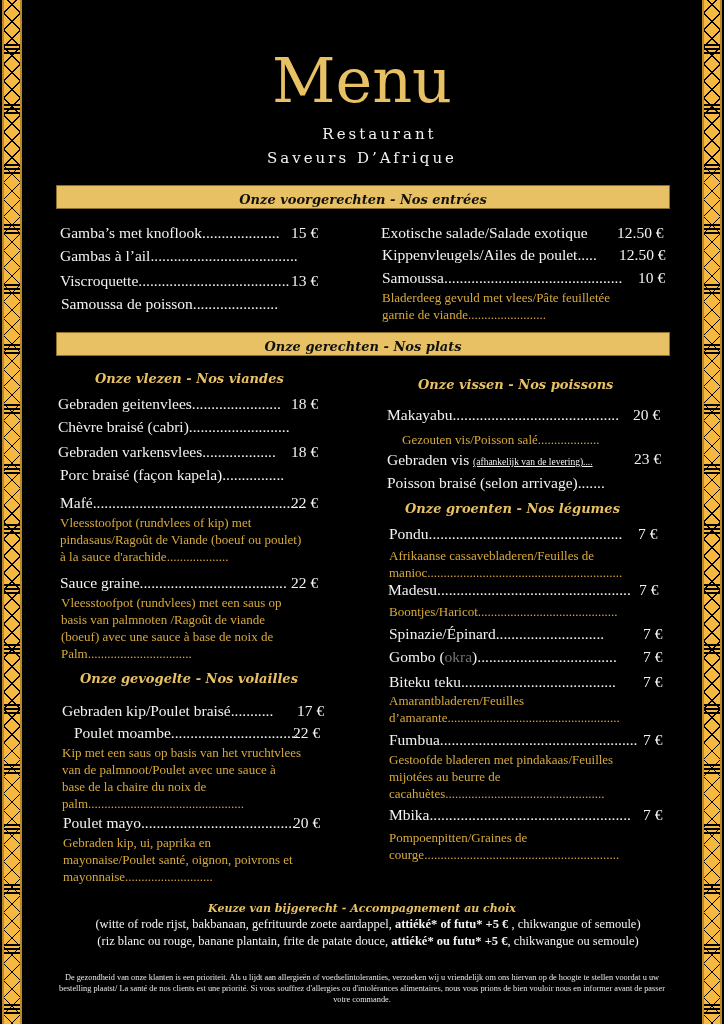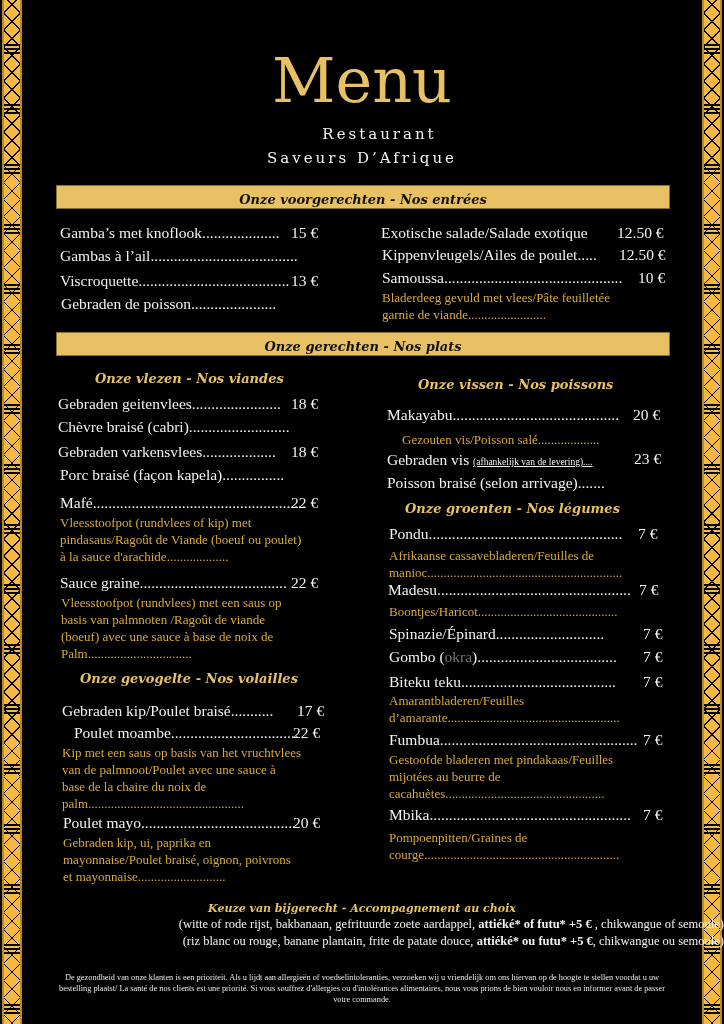--- a/index.html
+++ b/index.html
@@ -23,41 +23,41 @@
   .banner { position:absolute; left:56px; width:614px; height:24px; background:#e8c164;
     border:1px solid #8d6f2a; color:#111; font-style:italic; font-weight:bold; font-size:13px;
     text-align:center; line-height:27px; font-family:"DejaVu Serif", serif; }
   .item { position:absolute; font-size:14px; color:#f2f2f2; white-space:nowrap; font-family:"Liberation Serif", serif; font-size:15.5px; }
   .price { position:absolute; font-size:15.5px; color:#f2f2f2; white-space:nowrap; font-family:"Liberation Serif", serif; }
   .desc { position:absolute; font-size:13px; color:#d8a93c; line-height:17px; font-family:"Liberation Serif", serif; }
   .subhead { position:absolute; font-style:italic; font-weight:bold; font-size:13px; color:#e8c164; font-family:"DejaVu Serif", serif; white-space:nowrap; }
   .small { font-size:9.5px;text-decoration:underline; }
   .gold { color:#737373; }
   .sides-title { position:absolute; top:902px; left:0; width:724px; text-align:center; font-style:italic; font-weight:bold; font-size:11px; color:#e8c164; font-family:"DejaVu Serif", serif; }
-  .sides-line { position:absolute; left:0; width:724px; text-align:right; font-size:12.5px; color:#f2f2f2; font-family:"Liberation Serif", serif;padding-left:12px; }
+  .sides-line { position:absolute; left:0; width:724px; text-align:center; font-size:12.5px; color:#f2f2f2; font-family:"Liberation Serif", serif;padding-left:12px; }
   .disclaimer { position:absolute; top:972px; left:58px; width:608px; text-align:center; font-size:8.3px; line-height:11px; color:#e6e6e6; font-family:"Liberation Serif", serif; }
 </style>
 </head>
 <body>
 
 <div class="border-strip border-left"></div>
 <div class="border-strip border-right"></div>
 
 <div class="title">Menu</div>
 <div class="sub1">Restaurant</div>
 <div class="sub2">Saveurs D’Afrique</div>
 
 <div class="banner" style="top:185px;">Onze voorgerechten  - Nos entrées</div>
 
 <div class="item" style="top:224px;left:60px;">Gamba’s met knoflook....................</div>
 <div class="price" style="top:224px;left:291px;">15 €</div>
 <div class="item" style="top:247px;left:60px;">Gambas à l’ail......................................</div>
 <div class="item" style="top:272px;left:60px;">Viscroquette.......................................</div>
 <div class="price" style="top:272px;left:291px;">13 €</div>
-<div class="item" style="top:295px;left:61px;">Gebraden de poisson......................</div>
+<div class="item" style="top:295px;left:61px;">Samoussa de poisson......................</div>
 
 <div class="item" style="top:224px;left:381px;">Exotische salade/Salade exotique</div>
 <div class="price" style="top:224px;left:617px;">12.50 €</div>
 <div class="item" style="top:246px;left:382px;">Kippenvleugels/Ailes de poulet.....</div>
 <div class="price" style="top:246px;left:619px;">12.50 €</div>
 <div class="item" style="top:269px;left:382px;">Samoussa..............................................</div>
 <div class="price" style="top:269px;left:638px;">10 €</div>
 <div class="desc" style="top:289px;left:382px;width:245px;">Bladerdeeg gevuld met vlees/Pâte feuilletée garnie de viande........................</div>
 
 <div class="banner" style="top:332px;">Onze gerechten - Nos plats</div>
@@ -77,21 +77,21 @@
 <div class="desc" style="top:594px;left:61px;width:240px;">Vleesstoofpot (rundvlees) met een saus op basis van palmnoten /Ragoût de viande (boeuf) avec une sauce à base de noix de Palm................................</div>
 
 <div class="subhead" style="top:671px;left:80px;">Onze gevogelte - Nos volailles</div>
 <div class="item" style="top:702px;left:62px;">Gebraden kip/Poulet braisé...........</div>
 <div class="price" style="top:702px;left:297px;">17 €</div>
 <div class="item" style="top:724px;left:62px;margin-left:12px;">Poulet moambe.................................</div>
 <div class="price" style="top:724px;left:293px;">22 €</div>
 <div class="desc" style="top:744px;left:62px;width:240px;">Kip met een saus op basis van het vruchtvlees van de palmnoot/Poulet avec une sauce à base de la chaire du noix de palm................................................</div>
 <div class="item" style="top:814px;left:63px;">Poulet mayo........................................</div>
 <div class="price" style="top:814px;left:293px;">20 €</div>
-<div class="desc" style="top:834px;left:63px;width:230px;">Gebraden kip, ui, paprika en mayonnaise/Poulet braisé, oignon, poivrons et mayonnaise...........................</div>
+<div class="desc" style="top:834px;left:63px;width:230px;">Gebraden kip, ui, paprika en mayonaise/Poulet santé, oignon, poivrons et mayonnaise...........................</div>
 
 <div class="subhead" style="top:377px;left:418px;">Onze vissen - Nos poissons</div>
 <div class="item" style="top:406px;left:387px;">Makayabu...........................................</div>
 <div class="price" style="top:406px;left:633px;">20 €</div>
 <div class="desc" style="top:431px;left:402px;width:240px;">Gezouten vis/Poisson salé...................</div>
 <div class="item" style="top:451px;left:387px;"><span>Gebraden vis</span> <span class="small">(afhankelijk van de levering)....</span></div>
 <div class="price" style="top:450px;left:634px;">23 €</div>
 <div class="item" style="top:474px;left:387px;">Poisson braisé (selon arrivage).......</div>
 
 <div class="subhead" style="top:501px;left:405px;">Onze groenten - Nos légumes</div>

